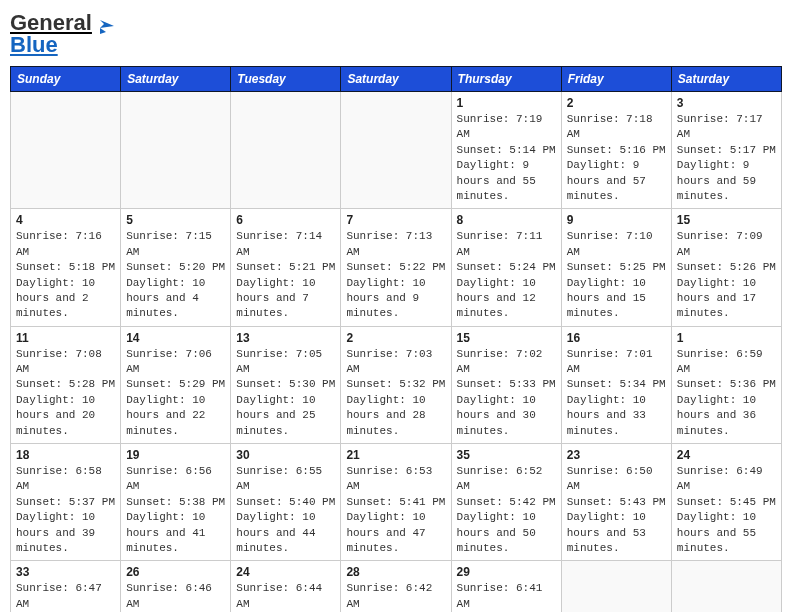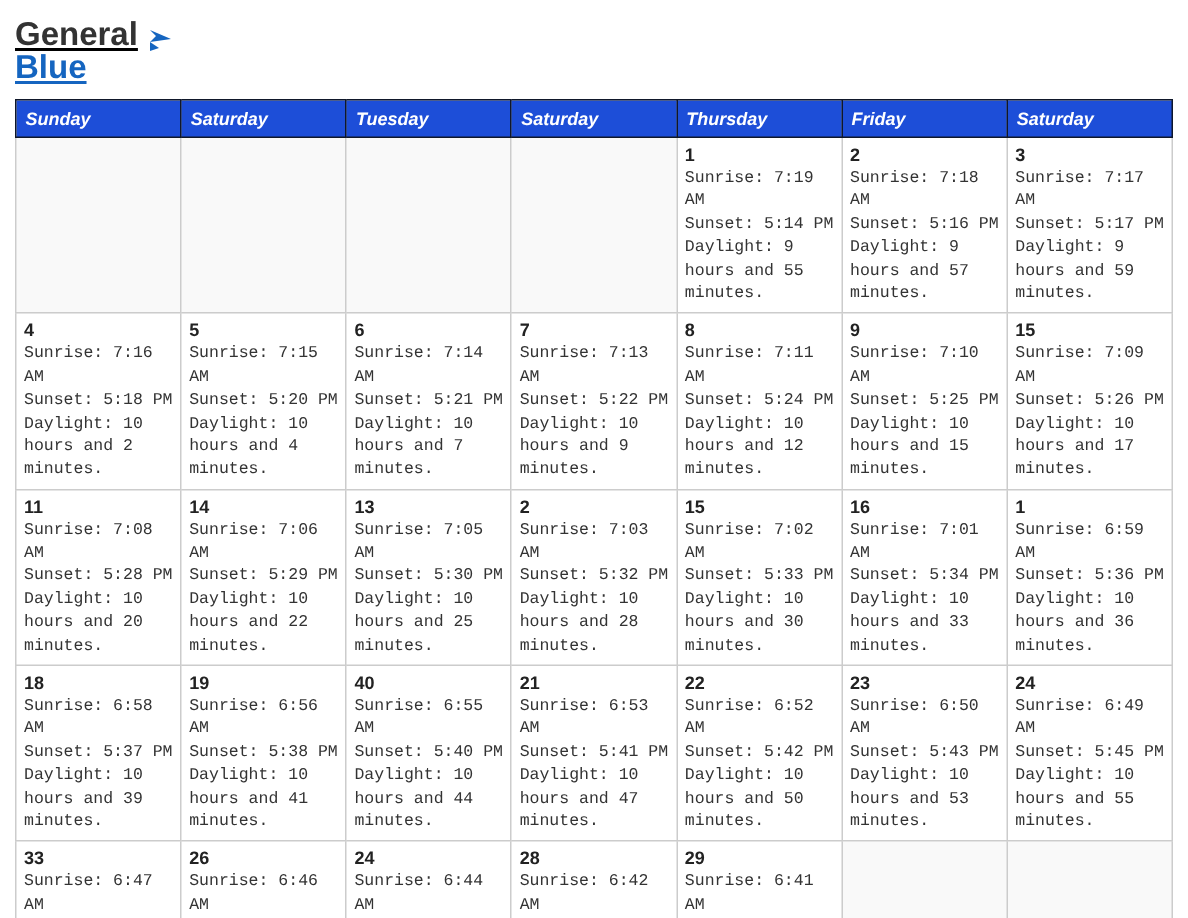--- a/index.html
+++ b/index.html
@@ -198,29 +198,29 @@
       <tr>
         <td>
           <span class="day-number">18</span>
           <div class="day-info">Sunrise: 6:58 AM<br>Sunset: 5:37 PM<br>Daylight: 10 hours and 39 minutes.</div>
         </td>
         <td>
           <span class="day-number">19</span>
           <div class="day-info">Sunrise: 6:56 AM<br>Sunset: 5:38 PM<br>Daylight: 10 hours and 41 minutes.</div>
         </td>
         <td>
-          <span class="day-number">40</span>
+          <span class="day-number">30</span>
           <div class="day-info">Sunrise: 6:55 AM<br>Sunset: 5:40 PM<br>Daylight: 10 hours and 44 minutes.</div>
         </td>
         <td>
           <span class="day-number">21</span>
           <div class="day-info">Sunrise: 6:53 AM<br>Sunset: 5:41 PM<br>Daylight: 10 hours and 47 minutes.</div>
         </td>
         <td>
-          <span class="day-number">22</span>
+          <span class="day-number">35</span>
           <div class="day-info">Sunrise: 6:52 AM<br>Sunset: 5:42 PM<br>Daylight: 10 hours and 50 minutes.</div>
         </td>
         <td>
           <span class="day-number">23</span>
           <div class="day-info">Sunrise: 6:50 AM<br>Sunset: 5:43 PM<br>Daylight: 10 hours and 53 minutes.</div>
         </td>
         <td>
           <span class="day-number">24</span>
           <div class="day-info">Sunrise: 6:49 AM<br>Sunset: 5:45 PM<br>Daylight: 10 hours and 55 minutes.</div>
         </td>

